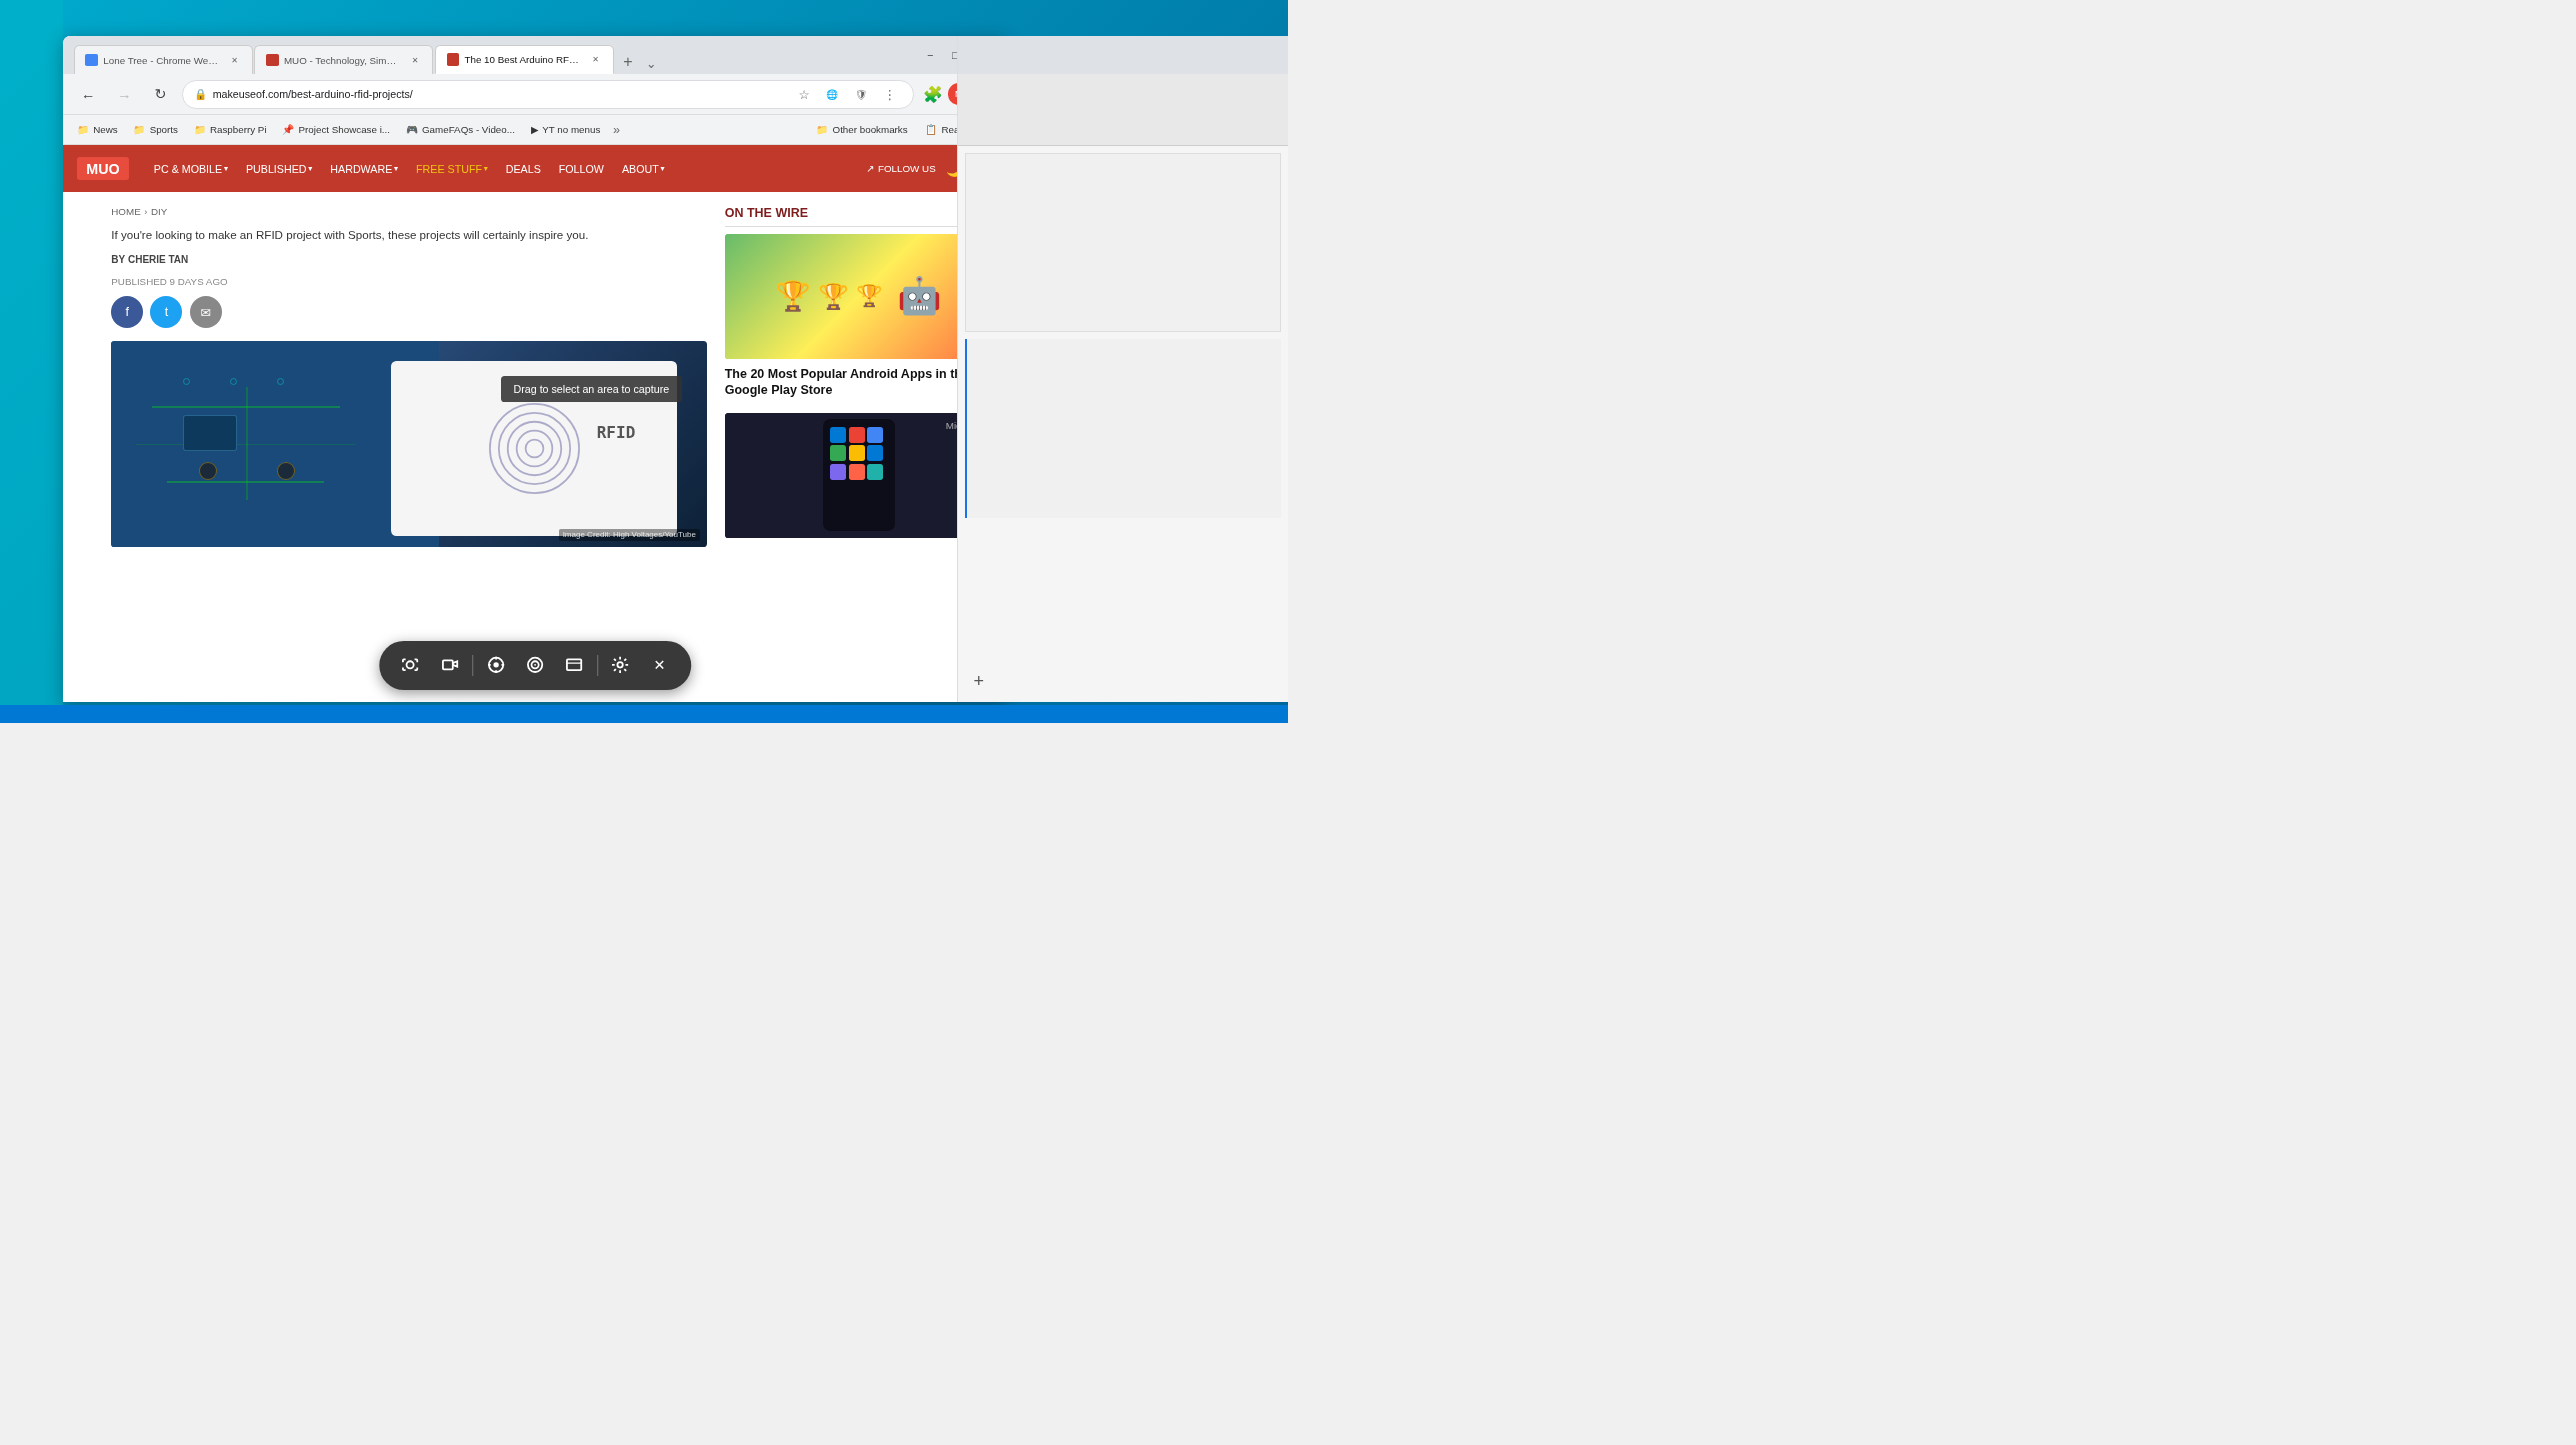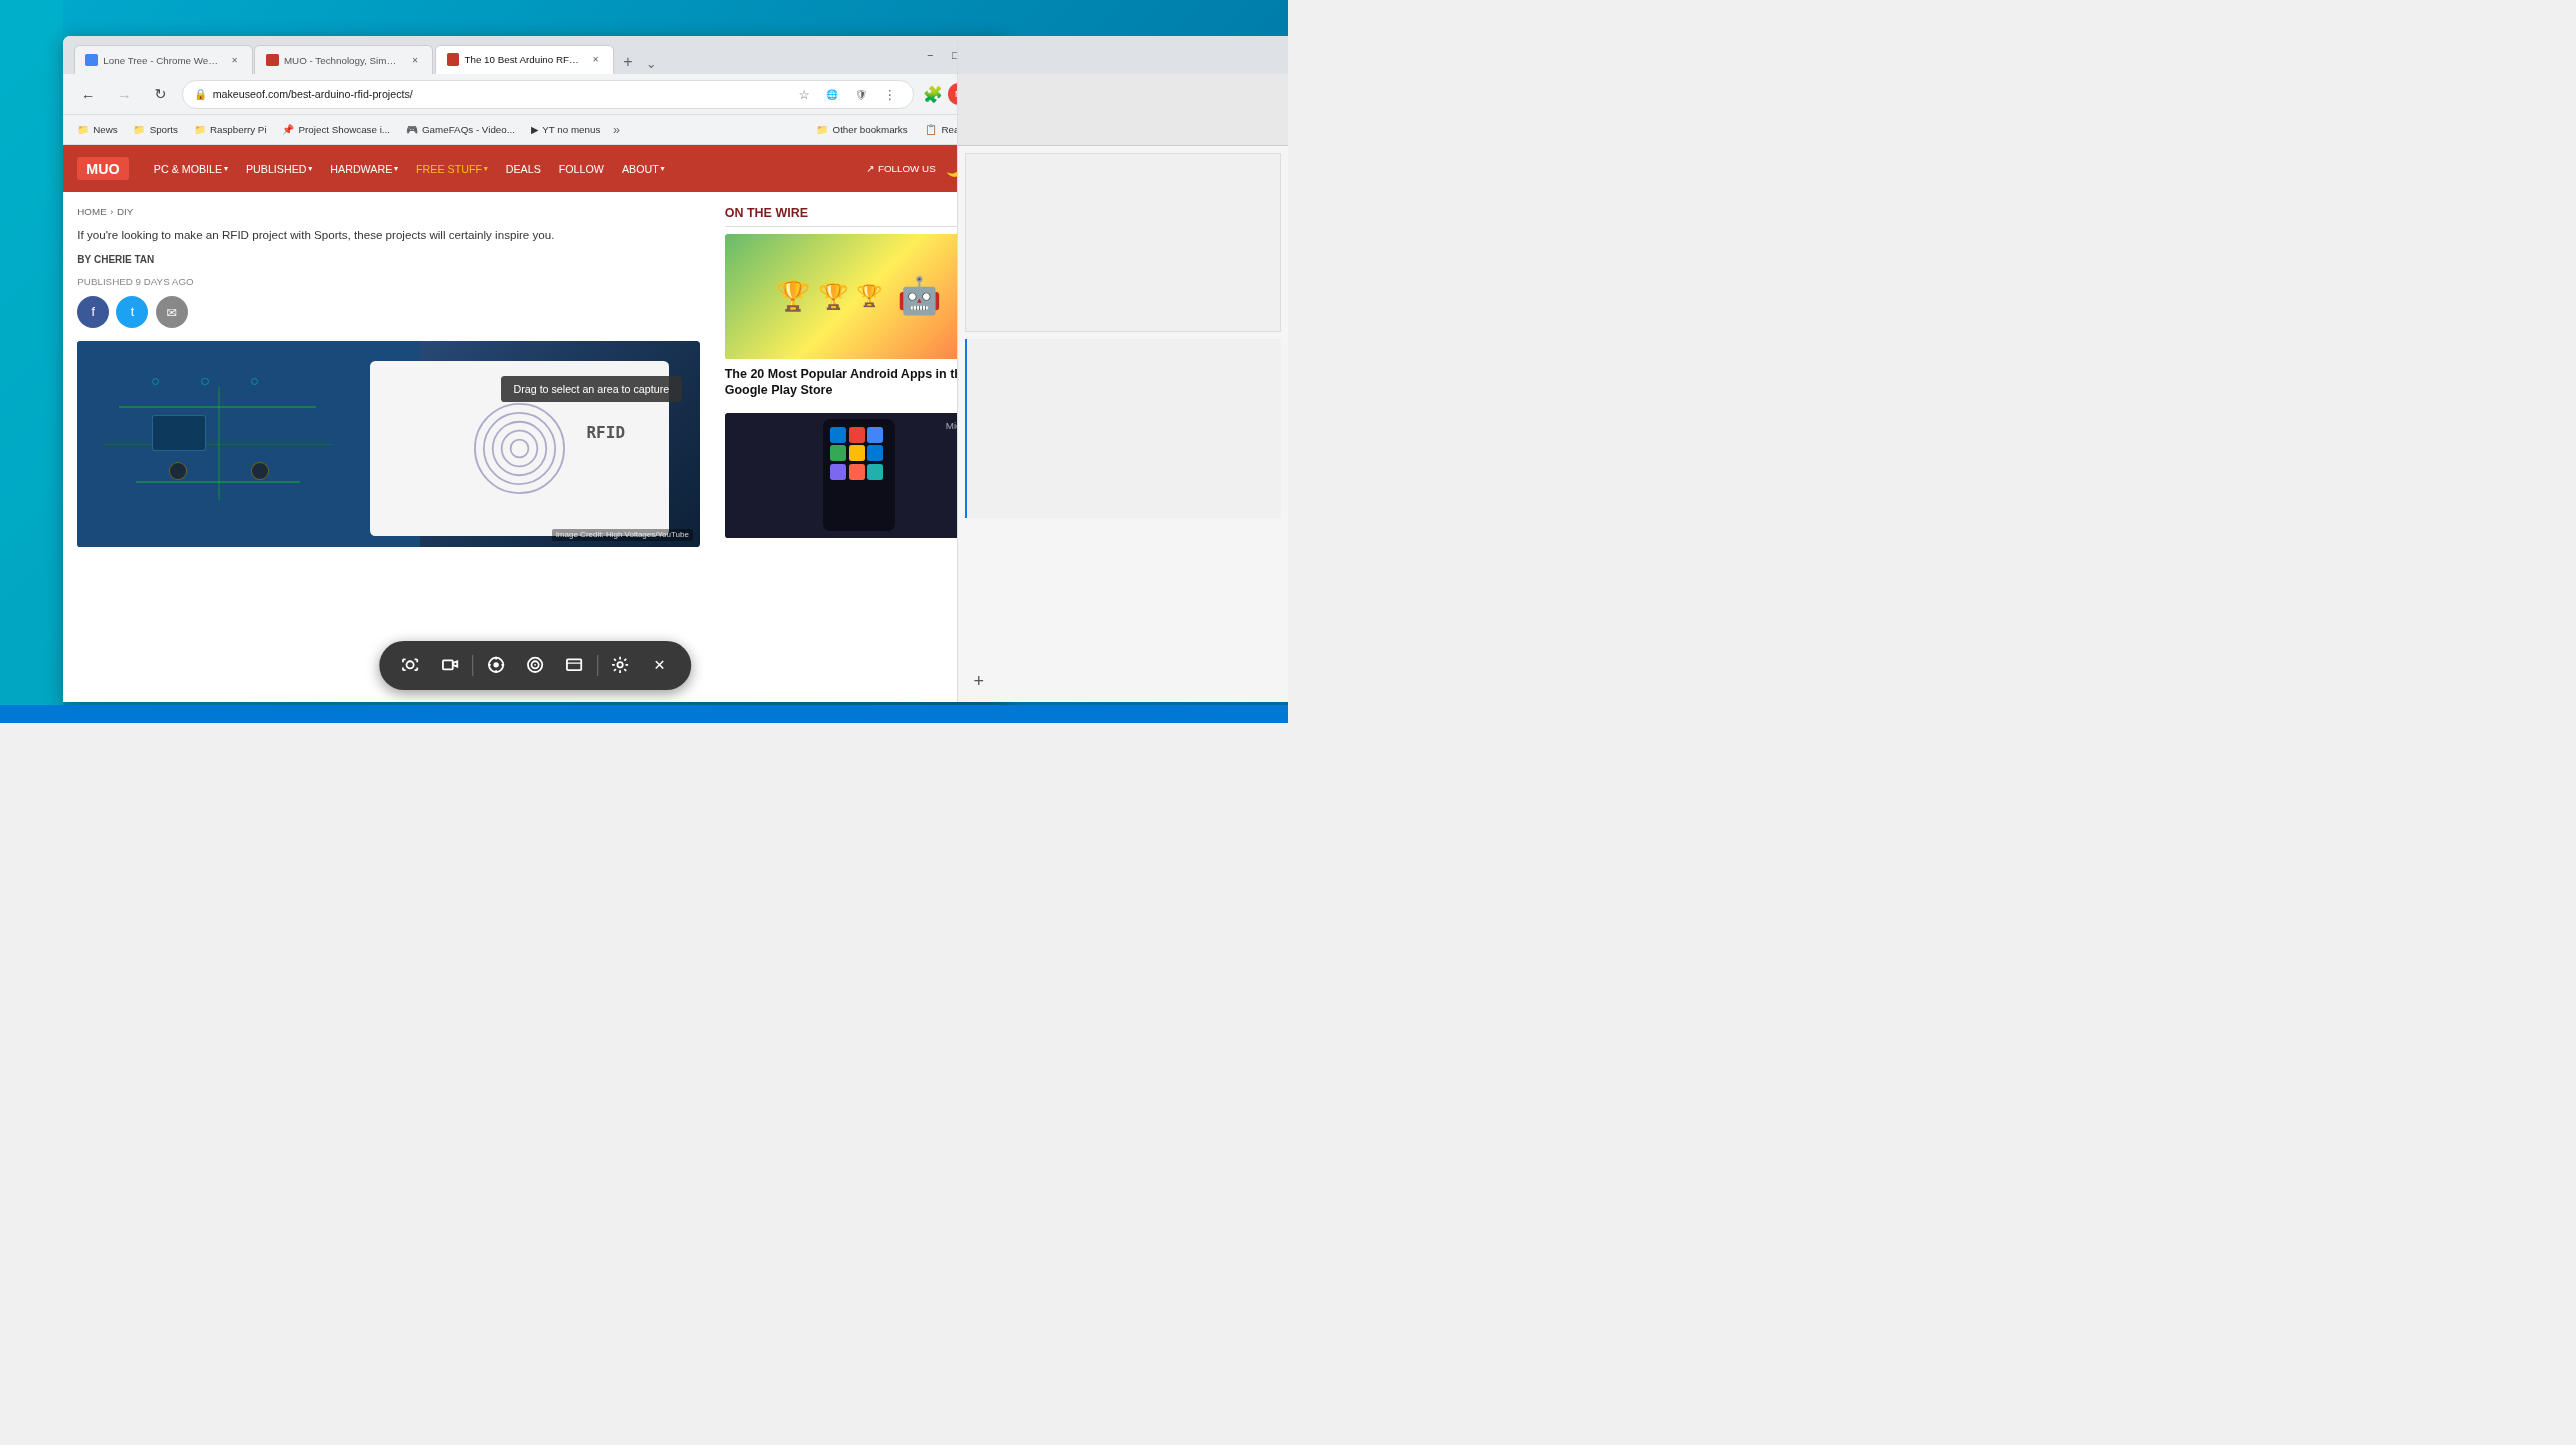--- a/index.html
+++ b/index.html
@@ -52,21 +52,21 @@
     .muo-nav { background: #c0392b; color: white; height: 47px; display: flex; align-items: center; padding: 0 14.3px; gap: 0; }
     .muo-logo { background: #e74c3c; color: white; font-weight: bold; font-size: 14.3px; padding: 3.6px 9px; margin-right: 18px; border-radius: 2.7px; }
     .muo-nav-items { display: flex; align-items: center; gap: 3.6px; flex: 1; }
     .muo-nav-item { color: white; font-size: 10.7px; padding: 3.6px 7.2px; cursor: pointer; display: flex; align-items: center; gap: 1.8px; white-space: nowrap; }
     .muo-nav-item.free-stuff { color: #f1c40f; }
     .muo-nav-right { display: flex; align-items: center; gap: 10.7px; margin-left: auto; }
     .follow-btn { font-size: 9.8px; color: white; cursor: pointer; display: flex; align-items: center; gap: 3.6px; }
     .icon-btn { color: white; font-size: 14.3px; cursor: pointer; background: none; border: none; }
 
     
-    .article-layout { display: flex; padding: 14.3px 14.3px 0 14.3px; gap: 25px; }
+    .article-layout { display: flex; padding: 14.3px 14.3px 0 14.3px; gap: 18px; margin-left: 34px; }
     .article-main { flex: 1; min-width: 0; }
     .article-sidebar { width: 268px; flex-shrink: 0; }
 
     .breadcrumb { font-size: 9.8px; color: #666; margin-bottom: 9px; display: flex; align-items: center; gap: 3.6px; }
     .breadcrumb-sep { font-size: 9px; }
 
     .article-title { font-size: 23px; font-weight: 700; color: #111; line-height: 1.2; margin-bottom: 9px; }
     .article-desc { font-size: 11.6px; color: #333; line-height: 1.5; margin-bottom: 10.7px; max-width: 501px; }
     .article-meta { font-size: 9.8px; color: #666; margin-bottom: 10.7px; }
     .author { font-weight: bold; text-transform: uppercase; color: #444; font-size: 10px; }

